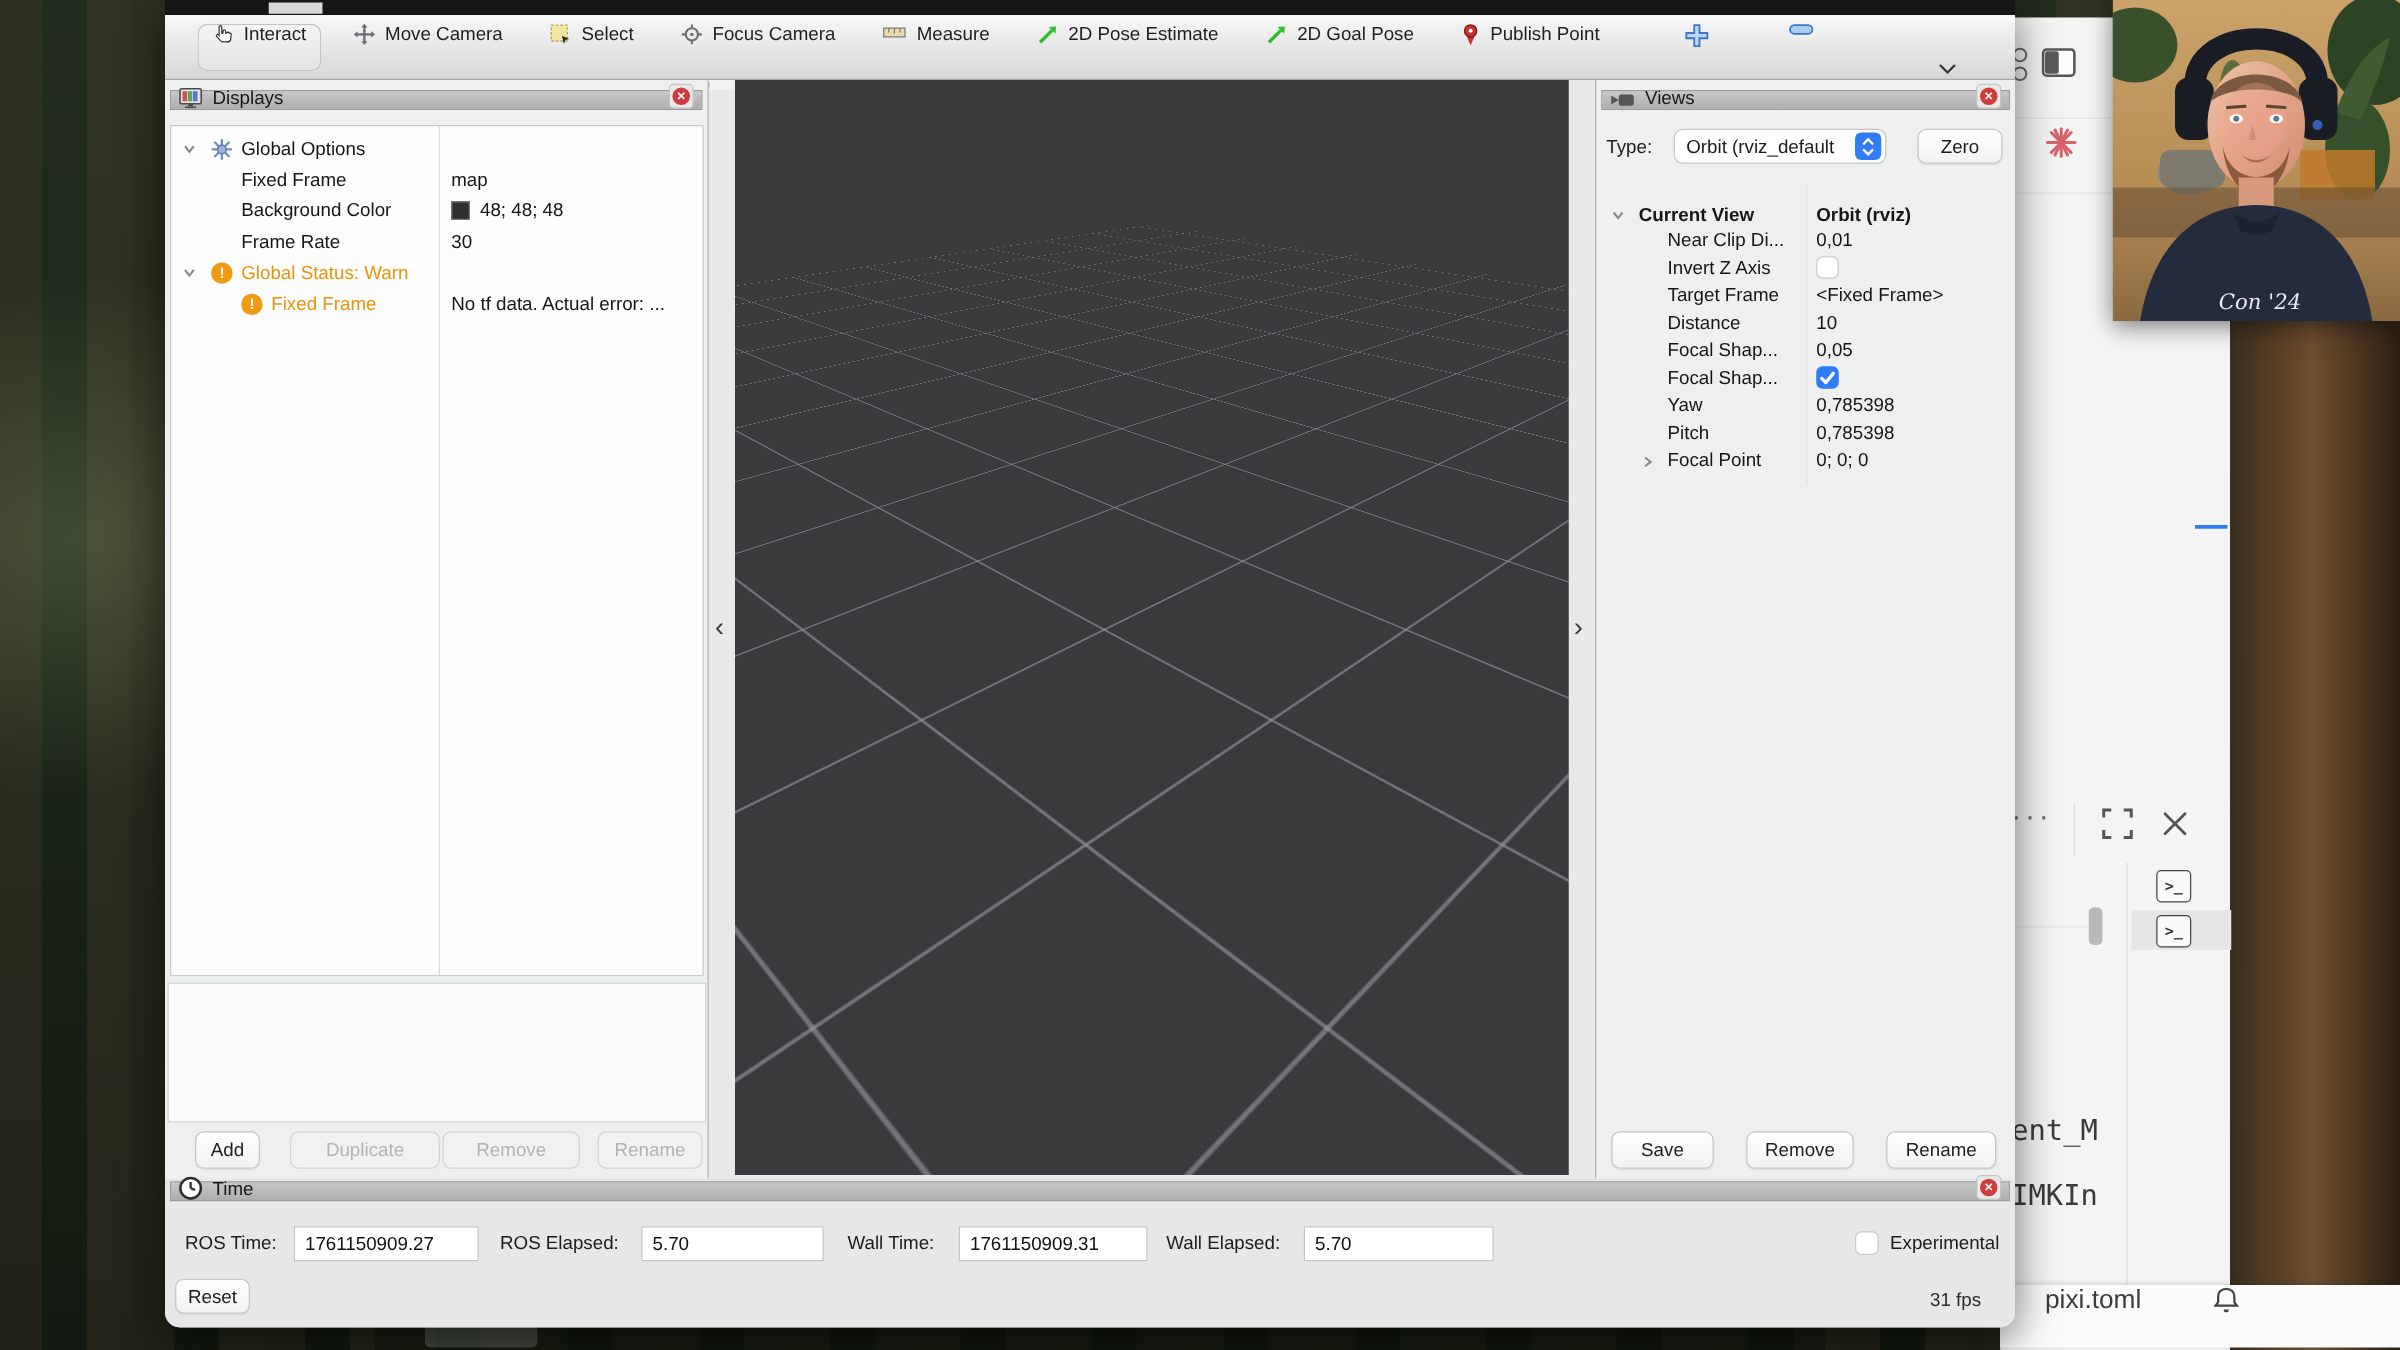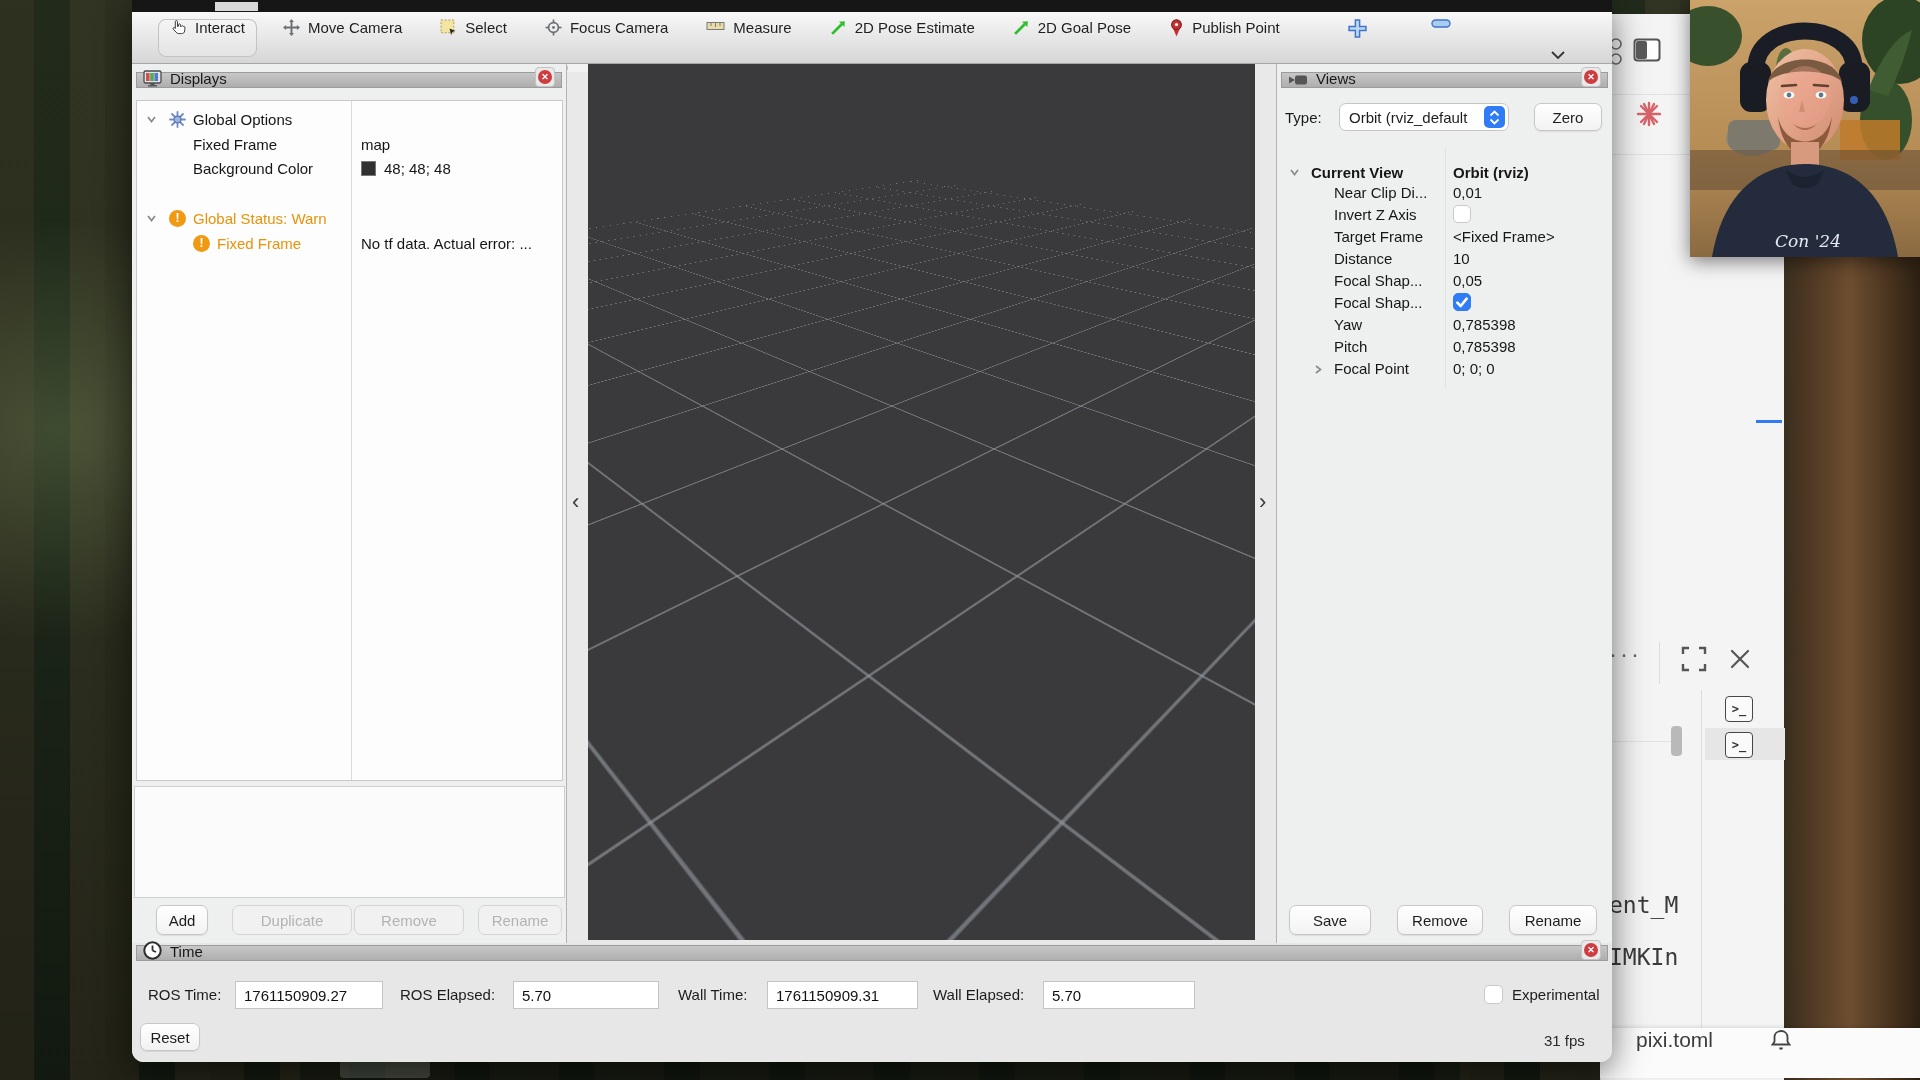--- a/index.html
+++ b/index.html
@@ -281,20 +281,24 @@
         <span class="tlabel" style="left:56px">Fixed Frame</span>
         <span class="tval" style="left:224px">map</span>
       </div>
 
       <div class="trow" style="top:55px">
         <span class="tlabel" style="left:56px">Background Color</span>
         <span class="swatch" style="left:224px"></span>
         <span class="tval" style="left:247px">48; 48; 48</span>
       </div>
 
+      <div class="trow" style="top:80px">
+        <span class="tlabel" style="left:56px">Frame Rate</span>
+        <span class="tval" style="left:224px">30</span>
+      </div>
 
       <div class="trow" style="top:105px">
         <svg class="chev" style="left:9px">
             <polyline points="2,3 5.5,7.5 9,3" fill="none" stroke="#8b8b8b" stroke-width="1.7"></polyline>
           </svg>
         <span class="nicon warndot" style="left:32px">!</span>
         <span class="tlabel warn" style="left:56px">Global Status: Warn</span>
       </div>
 
       <div class="trow" style="top:130px">

